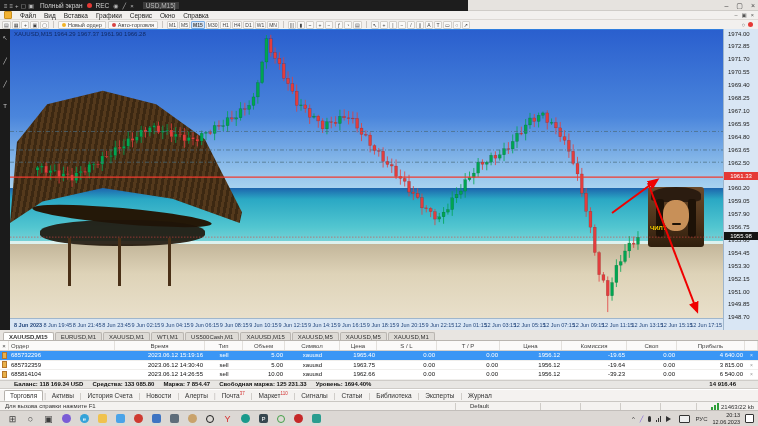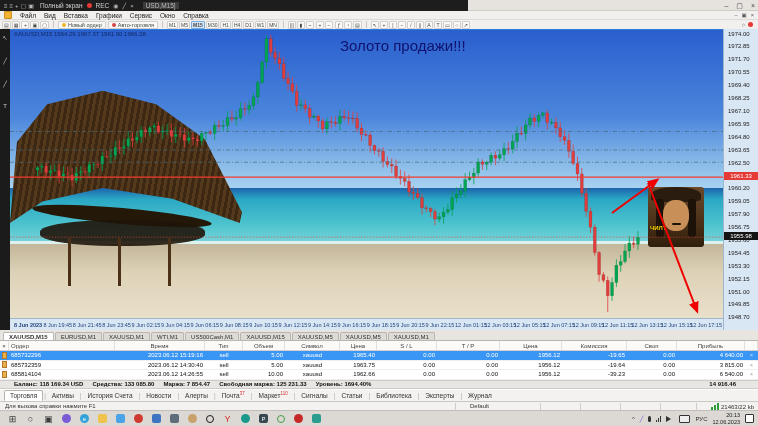--- a/index.html
+++ b/index.html
@@ -535,21 +535,20 @@
         <rect x="626.48" y="207.13739130434766" width="3" height="7.069784876744393" fill="#00a551" stroke="rgba(0,0,0,.35)" stroke-width="0.3"></rect>
         <line x1="0" x2="713" y1="101.4695652173903" y2="101.4695652173903" stroke="#4a6b7d" stroke-width="0.7" stroke-dasharray="4,2,1,2"></line>
         <line x1="0" x2="713" y1="119.97826086956523" y2="119.97826086956523" stroke="#4a6b7d" stroke-width="0.7" stroke-dasharray="4,2,1,2"></line>
         <line x1="0" x2="713" y1="132.20521739130345" y2="132.20521739130345" stroke="#4a6b7d" stroke-width="0.7" stroke-dasharray="4,2,1,2"></line>
         <line x1="0" x2="713" y1="147.12434782608779" y2="147.12434782608779" stroke="#f23b2e" stroke-width="1.3"></line>
         <line x1="0" x2="713" y1="207.13739130434766" y2="207.13739130434766" stroke="#d84343" stroke-width="0.6" stroke-dasharray="1.5,1.5"></line>
         <line x1="602" y1="183" x2="647" y2="150" stroke="#f00000" stroke-width="2" marker-end="url(#arrh)"></line>
         <line x1="638" y1="153" x2="687" y2="281" stroke="#f00000" stroke-width="2" marker-end="url(#arrh)"></line>
       </svg>
     <div class="info-line">XAUUSD,M15 1964.29 1967.37 1961.90 1966.28</div>
-    <div class="annotation">Золото продажи!!!</div>
   </div>
 
   <div class="price-axis" id="price-axis">
       <span class="ptick" style="top: 1.5px;">1974.00</span>
       <span class="ptick" style="top: 14.4px;">1972.85</span>
       <span class="ptick" style="top: 27.3px;">1971.70</span>
       <span class="ptick" style="top: 40.2px;">1970.55</span>
       <span class="ptick" style="top: 53.1px;">1969.40</span>
       <span class="ptick" style="top: 66px;">1968.25</span>
       <span class="ptick" style="top: 78.9px;">1967.10</span>

